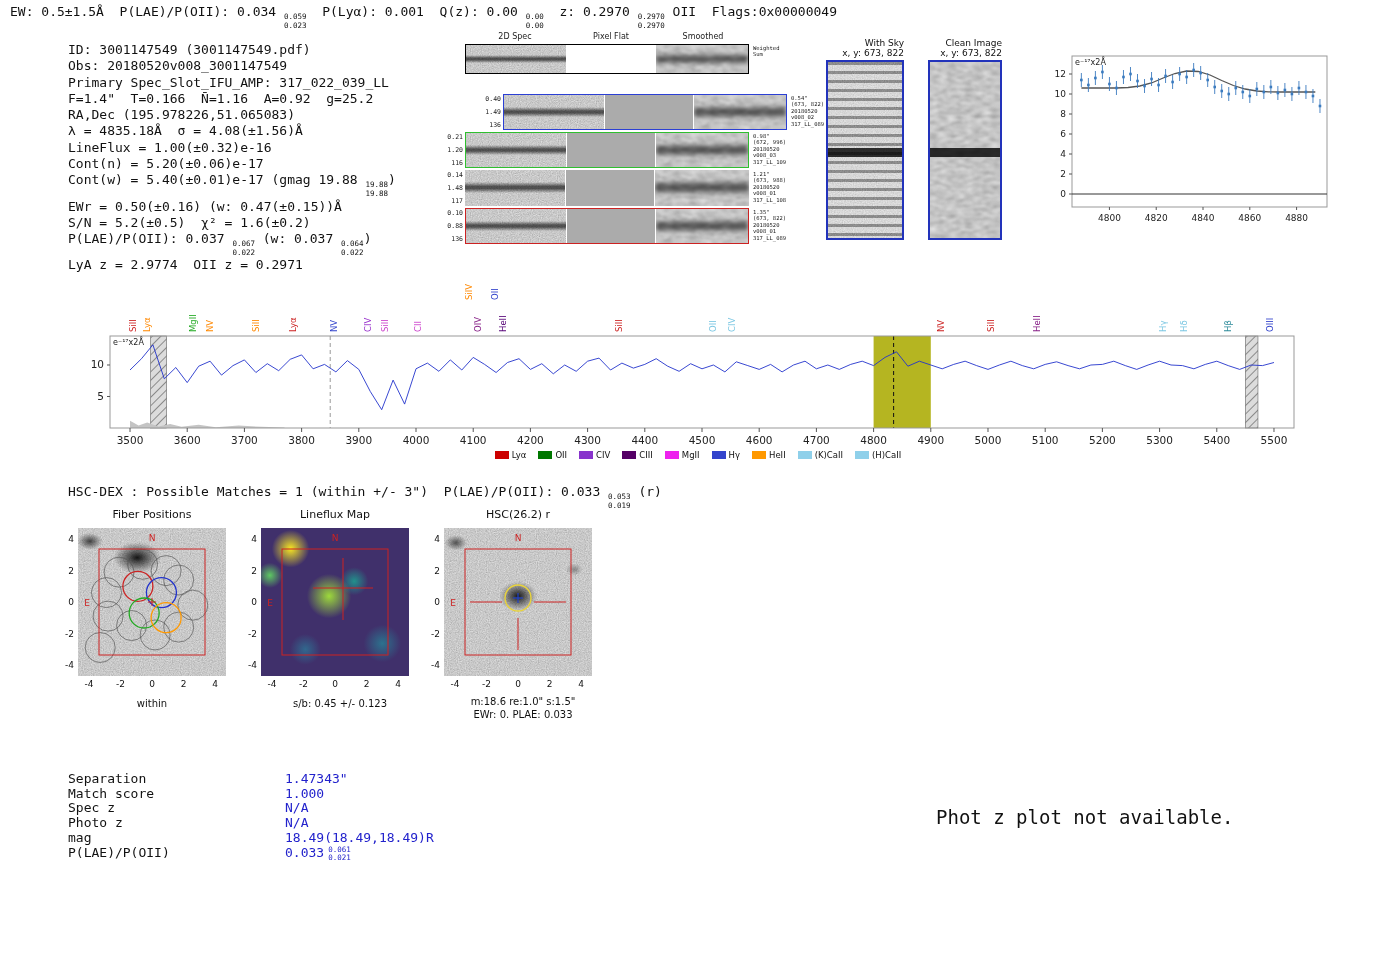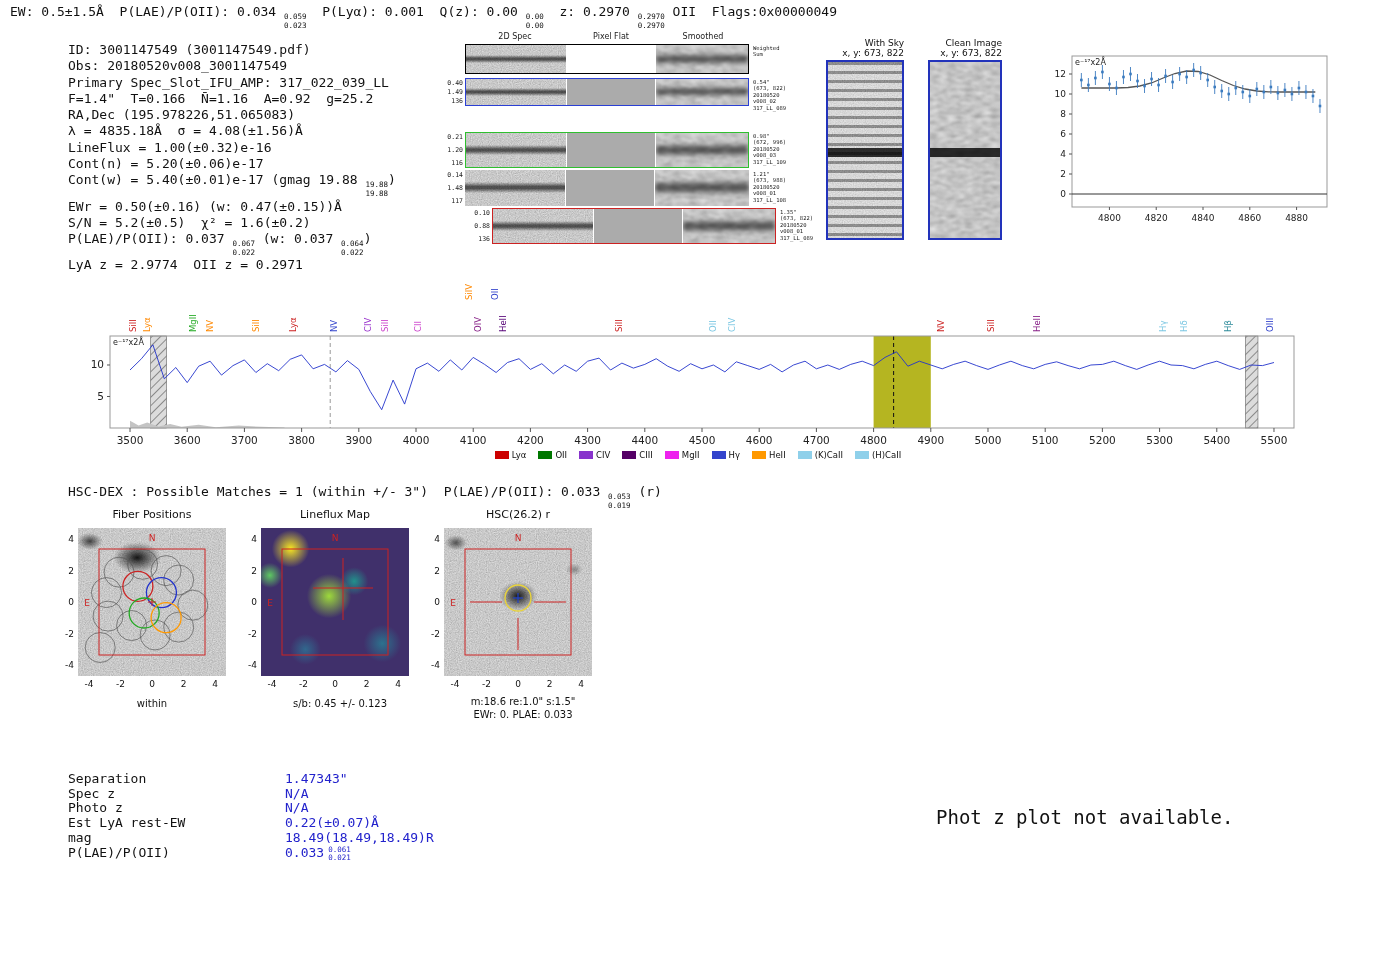--- a/index.html
+++ b/index.html
@@ -126,21 +126,21 @@
           <div class="psm">
             <svg class="fillsvg">
               <rect width="100%" height="100%" filter="url(#nzS)"></rect>
             </svg>
             <div class="band b2"></div>
           </div>
         </div>
         <div class="snote">Weighted
 Sum</div>
       </div>
-      <div class="srow" style="top: 48px; height: 28px;">
+      <div class="srow" style="top: 64px; height: 36px; margin-left: 38px;">
         <div class="snums">
           <span>0.40</span>
           <span>1.49</span>
           <span>136</span>
         </div>
         <div class="pwrap" style="border: 1.5px solid rgb(43, 63, 212);">
           <div class="p2d">
             <svg class="fillsvg">
               <rect width="100%" height="100%" filter="url(#nzF)"></rect>
             </svg>
@@ -207,21 +207,21 @@
             </svg>
             <div class="band b2"></div>
           </div>
         </div>
         <div class="snote">1.21"
 (673, 988)
 20180520
 v008_01
 317_LL_108</div>
       </div>
-      <div class="srow" style="top: 178px; height: 36px; margin-left: 27px;">
+      <div class="srow" style="top: 178px; height: 36px;">
         <div class="snums">
           <span>0.10</span>
           <span>0.88</span>
           <span>136</span>
         </div>
         <div class="pwrap" style="border: 1.5px solid rgb(204, 34, 34);">
           <div class="p2d">
             <svg class="fillsvg">
               <rect width="100%" height="100%" filter="url(#nzF)"></rect>
             </svg>
@@ -588,21 +588,21 @@
     <span class="xtick" style="left: 27px; top: 173px;">-4</span>
     <span class="xtick" style="left: 58.5px; top: 173px;">-2</span>
     <span class="xtick" style="left: 90px; top: 173px;">0</span>
     <span class="xtick" style="left: 121.5px; top: 173px;">2</span>
     <span class="xtick" style="left: 153px; top: 173px;">4</span>
   </div>
 
 <div id="match-table">
   <div id="match-rows">
       <div class="mrow"><span class="mlabel">Separation</span><span class="mvalue">1.47343"</span></div>
+      <div class="mrow"><span class="mlabel">Match score</span><span class="mvalue">1.000</span></div>
       <div class="mrow"><span class="mlabel">Spec z</span><span class="mvalue">N/A</span></div>
       <div class="mrow"><span class="mlabel">Photo z</span><span class="mvalue">N/A</span></div>
-      <div class="mrow"><span class="mlabel">Est LyA rest-EW</span><span class="mvalue">0.22(±0.07)Å</span></div>
       <div class="mrow"><span class="mlabel">mag</span><span class="mvalue">18.49(18.49,18.49)R</span></div>
       <div class="mrow"><span class="mlabel">P(LAE)/P(OII)</span><span class="mvalue">0.033</span><span class="stk blue"><span>0.061</span><span>0.021</span></span></div>
     </div>
 </div>
 
 <div id="photz-note">Phot z plot not available.</div>
 
 </body></html>

